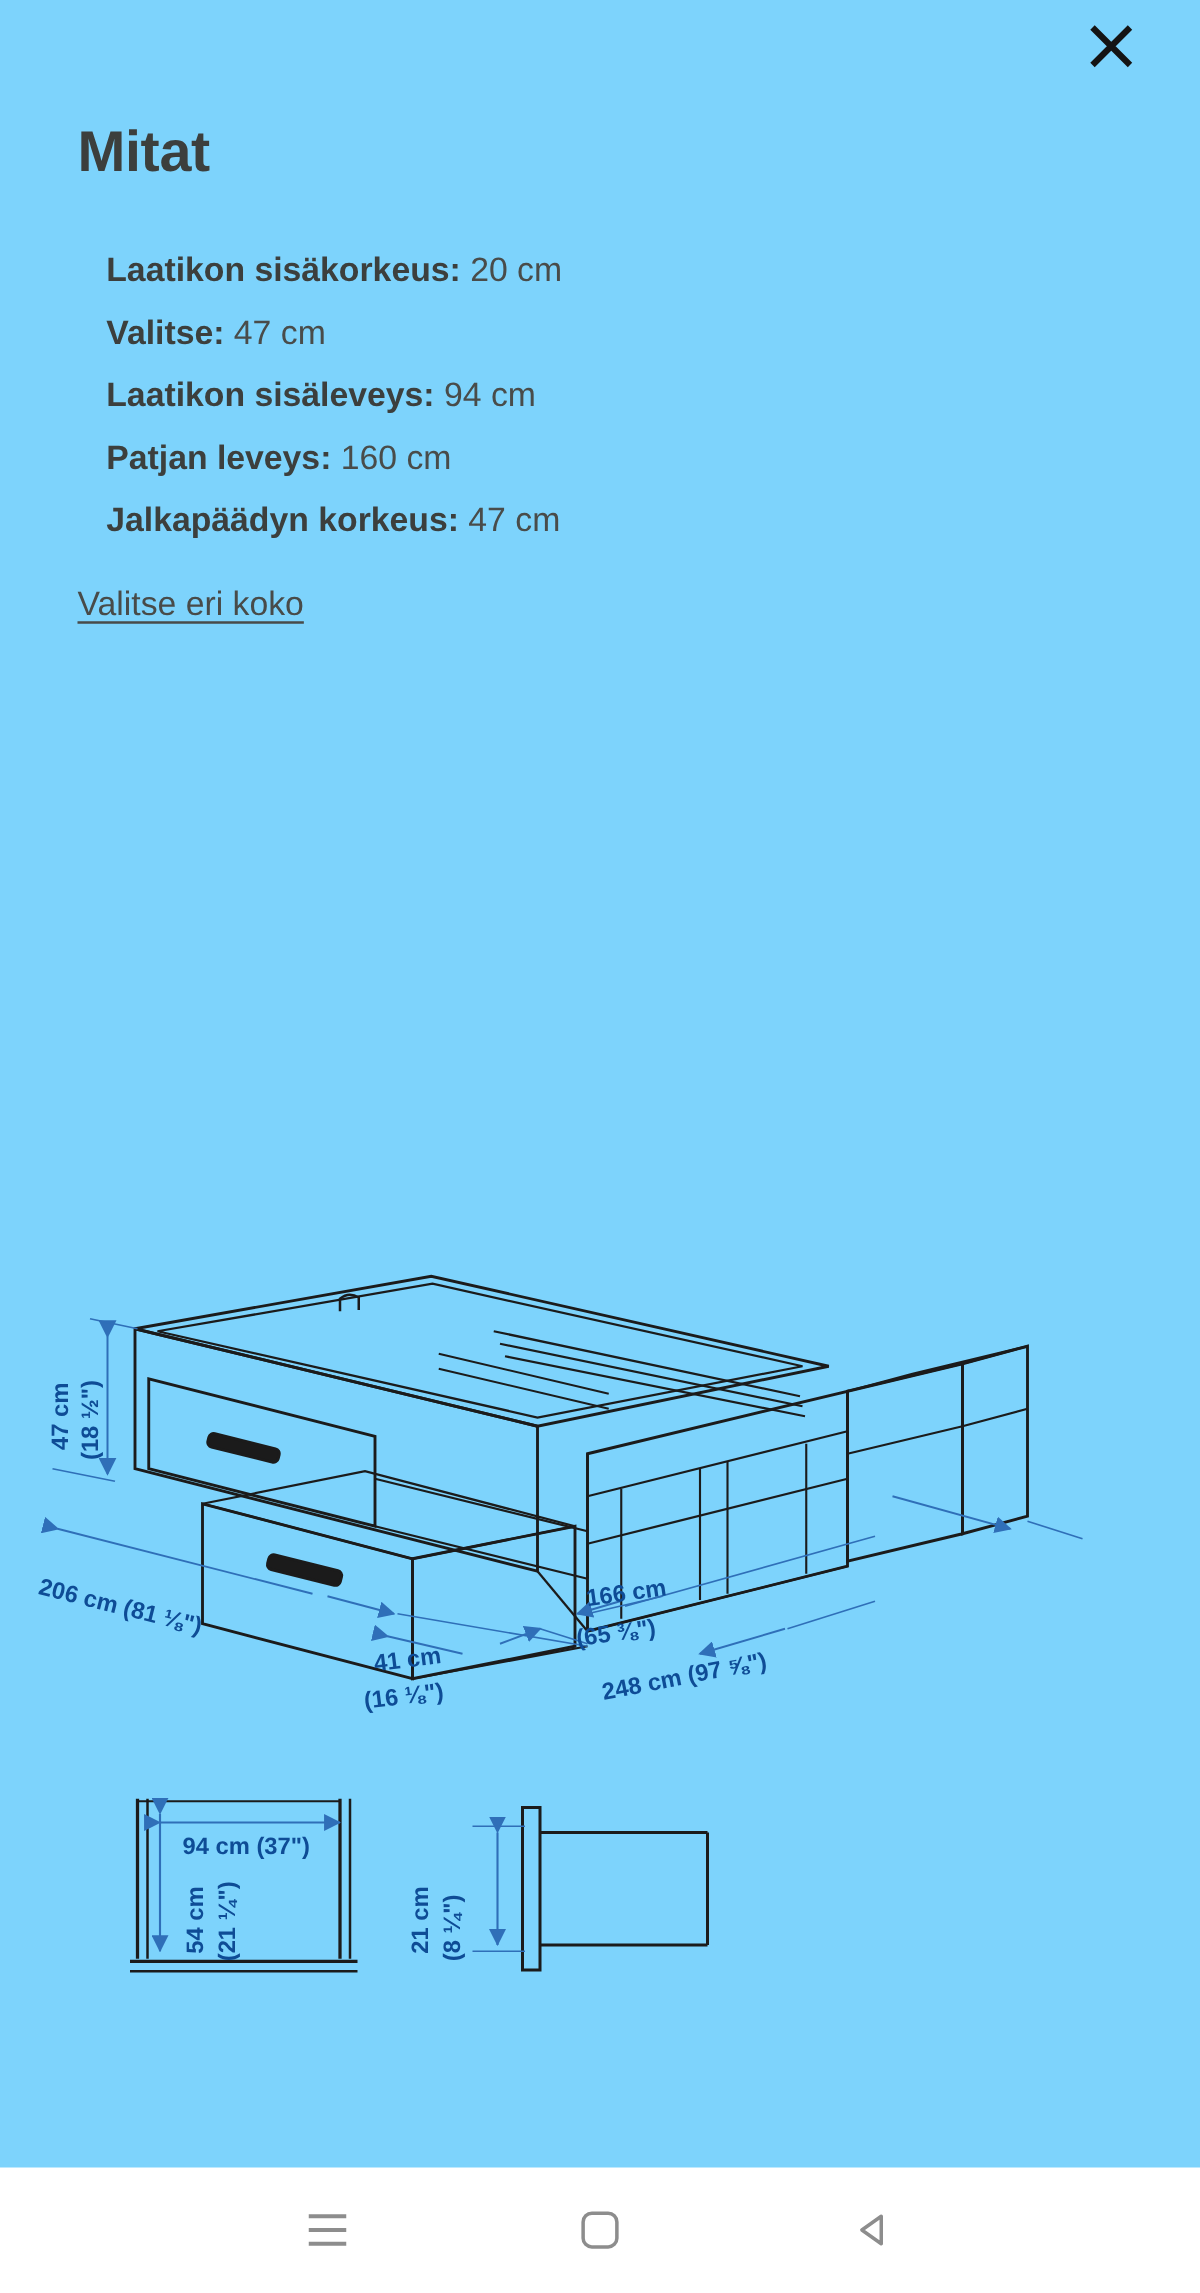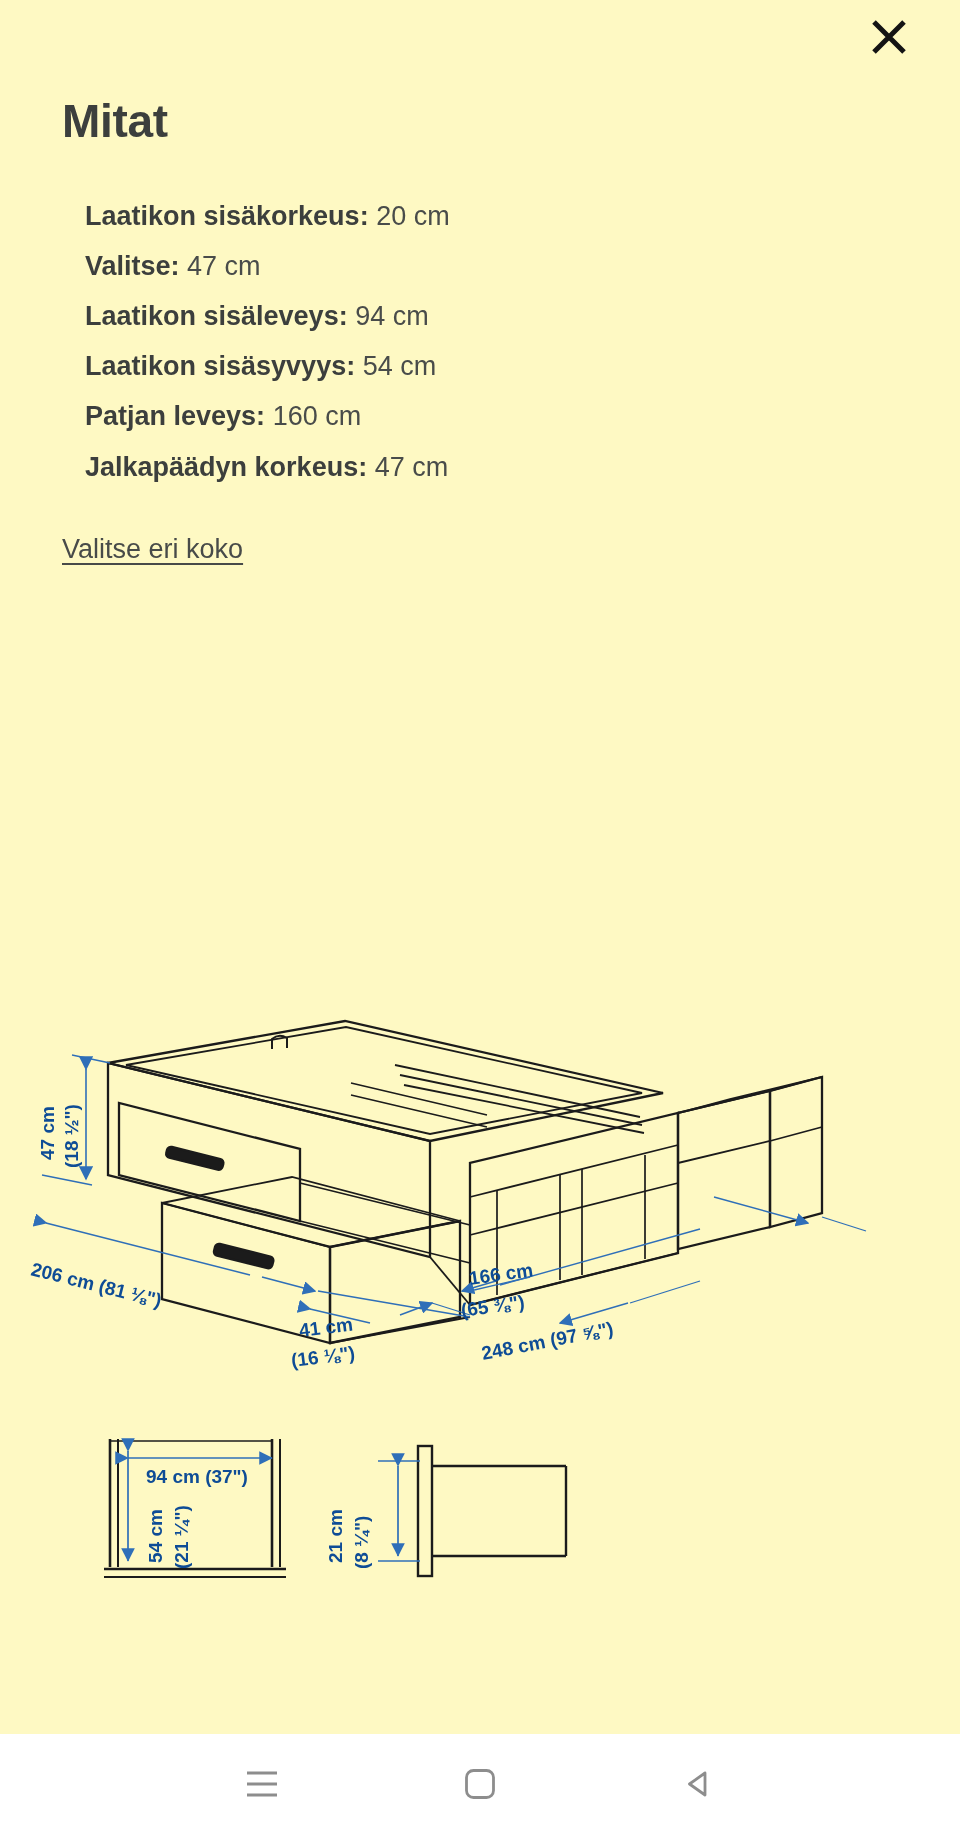--- a/index.html
+++ b/index.html
@@ -5,21 +5,21 @@
   * { box-sizing: border-box; margin: 0; padding: 0; }
   html, body {
     width: 960px; height: 1834px;
     background: #ffffff;
     font-family: "Liberation Sans", sans-serif;
     overflow: hidden;
   }
   .screen {
     position: relative;
     width: 960px; height: 1834px;
-    background: #fef9c3;
+    background: #7dd3fc;
     padding-left: 38px;
   }
 
   
   .close-btn {
     position: absolute;
     top: 8px; right: 42px;
     width: 58px; height: 58px;
     display: flex; align-items: center; justify-content: center;
     cursor: pointer;
@@ -48,21 +48,21 @@
   }
   ul.measure-list li .m-label {
     font-weight: bold;
     color: #3c3f3d;
     margin-left: 23px;
   }
   ul.measure-list li .m-value { font-weight: normal; color: #494c4a; }
 
   a.size-link {
     display: inline-block;
-    margin-top: 42px;
+    margin-top: 26px;
     font-size: 27px;
     color: #484b49;
     text-decoration: underline;
     text-underline-offset: 5px;
     cursor: pointer;
   }
 
   
   .drawing-wrap {
     position: absolute;
@@ -109,24 +109,20 @@
         <span class="m-label">Laatikon sisäkorkeus:</span>
         <span class="m-value">20 cm</span>
       </li>
       <li>
         <span class="m-label">Valitse:</span>
         <span class="m-value">47 cm</span>
       </li>
       <li>
         <span class="m-label">Laatikon sisäleveys:</span>
         <span class="m-value">94 cm</span>
-      </li>
-      <li>
-        <span class="m-label">Laatikon sisäsyvyys:</span>
-        <span class="m-value">54 cm</span>
       </li>
       <li>
         <span class="m-label">Patjan leveys:</span>
         <span class="m-value">160 cm</span>
       </li>
       <li>
         <span class="m-label">Jalkapäädyn korkeus:</span>
         <span class="m-value">47 cm</span>
       </li>
     </ul>

